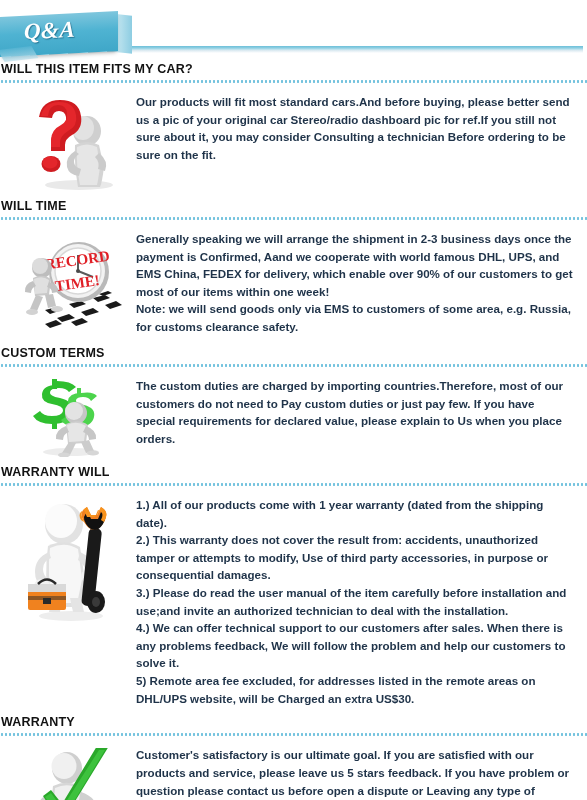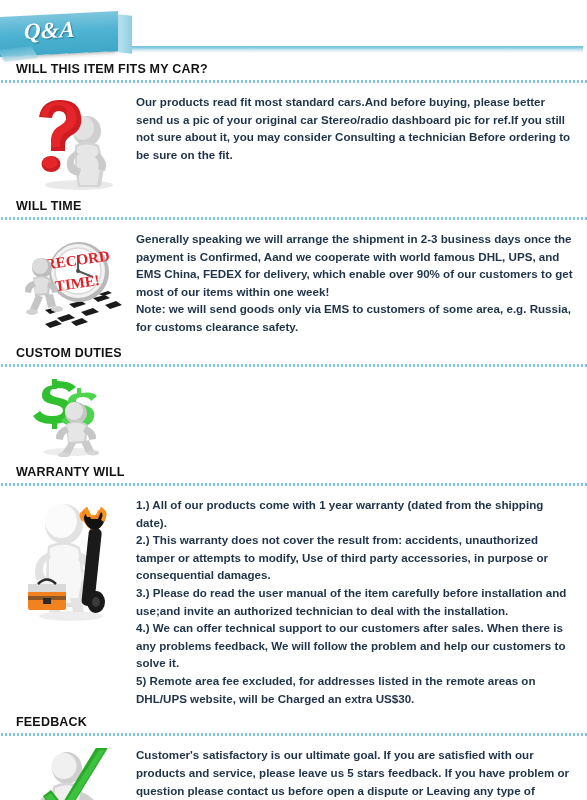--- a/index.html
+++ b/index.html
@@ -80,21 +80,21 @@
     transform: skewY(-3deg);
     z-index: 3;
   }
 
   
   .sec-title {
     font-size: 12.5px;
     font-weight: bold;
     color: #121212;
     letter-spacing: .2px;
-    padding: 0 0 4px 16px;
+    padding: 0 0 4px 1px;
   }
   .dots {
     height: 3px;
     margin: 0 0 0 0;
     background-image: radial-gradient(circle, #74c3de 0 1.1px, rgba(0,0,0,0) 1.3px);
     background-size: 4px 3px;
     background-repeat: repeat-x;
     background-position: 0 center;
   }
 
@@ -150,21 +150,21 @@
       <path d="M58 56 q-10 6 -8 16 q2 8 12 9 l2 -7 q-7 -2 -7 -7 q0 -5 5 -8 z" fill="#cbcbcb"></path>
       <path d="M82 58 q10 8 6 18 l-7 -2 q2 -7 -3 -12 z" fill="#cbcbcb"></path>
 
       <path d="M22 22 q3 -17 21 -17 q19 0 21 16 q2 13 -9 19 q-7 4 -7 10 l0 6 l-14 0 l0 -9 q0 -9 9 -14 q7 -4 6 -11 q-1 -6 -7 -6 q-6 0 -7 7 z" fill="#cf1c21"></path>
       <path d="M24 21 q3 -14 18 -14 q15 0 17 13 q2 11 -8 16 q-8 5 -8 12 l0 4 l-9 0 l0 -7 q0 -10 10 -15 q7 -4 6 -12 q-1 -8 -9 -8 q-9 0 -10 11 z" fill="#e4262b"></path>
       <ellipse cx="34" cy="69" rx="9.5" ry="8" fill="#cf1c21"></ellipse>
       <ellipse cx="33" cy="67.5" rx="7.5" ry="6" fill="#e4262b"></ellipse>
     </svg>
   </div>
   <div class="text-cell">
-    <p>Our products read fit most standard cars.And before buying, please better send us a pic of your original car Stereo/radio dashboard pic for ref.If you still not sure about it, you may consider Consulting a technician Before ordering to be sure on the fit.</p>
+    <p>Our products will fit most standard cars.And before buying, please better send us a pic of your original car Stereo/radio dashboard pic for ref.If you still not sure about it, you may consider Consulting a technician Before ordering to be sure on the fit.</p>
   </div>
 </div>
 
 <div class="sec-title">WILL TIME</div>
 <div class="dots"></div>
 <div class="row">
   <div class="icon-cell">
     <svg class="ico" width="112" height="106" viewBox="0 0 112 106">
 
       <g>
@@ -202,21 +202,21 @@
       <ellipse cx="17" cy="80" rx="6" ry="3" fill="#d2d2d2"></ellipse>
       <ellipse cx="42" cy="77" rx="6" ry="3" fill="#d2d2d2"></ellipse>
     </svg>
   </div>
   <div class="text-cell">
     <p style="white-space:pre-line">Generally speaking we will arrange the shipment in 2-3 business days once the payment is Confirmed, Aand we cooperate with world famous DHL, UPS, and EMS China, FEDEX for delivery, which enable over 90% of our customers to get most of our items within one week!
 Note: we will send goods only via EMS to customers of some area, e.g. Russia, for customs clearance  safety.</p>
   </div>
 </div>
 
-<div class="sec-title">CUSTOM DUTIES</div>
+<div class="sec-title">CUSTOM TERMS</div>
 <div class="dots"></div>
 <div class="row">
   <div class="icon-cell">
     <svg class="ico" width="104" height="78" viewBox="0 0 104 78">
       <ellipse cx="52" cy="73" rx="28" ry="4" fill="#ececec"></ellipse>
 
       <g fill="#2fbf2f">
         <path d="M38 6 q-14 0 -15 9 q-1 8 10 10 q12 2 11 7 q-1 5 -11 5 q-9 0 -12 -5 l-7 5 q5 8 19 8 q18 0 20 -12 q2 -11 -12 -14 q-11 -2 -10 -6 q1 -4 9 -4 q7 0 10 4 l7 -5 q-5 -6 -19 -6 z"></path>
         <rect x="33" y="0" width="5" height="10"></rect>
         <rect x="33" y="40" width="5" height="10"></rect>
@@ -232,20 +232,23 @@
       <path d="M47 45 q12 -6 22 1 l-2 18 l-18 1 z" fill="#cfcfcf"></path>
       <path d="M48 46 q10 -5 19 1 l-2 15 l-15 1 z" fill="#e6e6e6"></path>
       <path d="M47 47 q-11 4 -10 13 l7 1 q0 -6 6 -8 z" fill="#c6c6c6"></path>
       <path d="M67 47 q11 4 10 13 l-7 1 q0 -6 -6 -8 z" fill="#c6c6c6"></path>
       <path d="M50 63 l-7 11 l8 2 l6 -12 z" fill="#cccccc"></path>
       <path d="M62 63 l5 11 l8 -2 l-5 -11 z" fill="#cccccc"></path>
       <ellipse cx="45" cy="76" rx="6" ry="2.5" fill="#d6d6d6"></ellipse>
       <ellipse cx="74" cy="74" rx="6" ry="2.5" fill="#d6d6d6"></ellipse>
     </svg>
   </div>
+  <div class="text-cell">
+    <p>The custom duties are charged by importing countries.Therefore, most of our customers do not need to Pay custom duties or just pay few. If you have special requirements for declared value, please explain to Us when you place orders.</p>
+  </div>
 </div>
 
 <div class="sec-title">WARRANTY WILL</div>
 <div class="dots"></div>
 <div class="row">
   <div class="icon-cell">
     <svg class="ico" width="110" height="124" viewBox="0 0 110 124">
       <ellipse cx="55" cy="118" rx="32" ry="5" fill="#ededed"></ellipse>
 
       <ellipse cx="48" cy="26" rx="19" ry="20" fill="#e2e2e2"></ellipse>
@@ -282,21 +285,21 @@
   </div>
   <div class="text-cell">
     <p style="white-space:pre-line">1.) All of our products come with 1 year warranty (dated from the shipping date).
 2.) This warranty does not cover the result from: accidents, unauthorized tamper or attempts to modify, Use of third party accessories, in purpose or consequential  damages.
 3.) Please do read the user manual of the item carefully before installation and use;and invite an authorized technician to deal with the installation.
 4.) We can offer technical support to our customers after sales. When there is any problems feedback, We will follow the problem and help our customers to solve it.
 5) Remote area fee excluded, for addresses listed in the remote areas on DHL/UPS website, will be Charged an extra US$30.</p>
   </div>
 </div>
 
-<div class="sec-title">FEEDBACK</div>
+<div class="sec-title">WARRANTY</div>
 <div class="dots"></div>
 <div class="row">
   <div class="icon-cell">
     <svg class="ico" width="108" height="96" viewBox="0 0 108 96">
       <ellipse cx="52" cy="90" rx="30" ry="4" fill="#ededed"></ellipse>
 
       <ellipse cx="50" cy="20" rx="15" ry="16" fill="#cfcfcf"></ellipse>
       <ellipse cx="47" cy="18" rx="12.5" ry="13" fill="#f0f0f0"></ellipse>
       <path d="M36 38 q15 -7 28 1 l3 26 q-2 14 -4 20 l-26 0 q-4 -25 -1 -47 z" fill="#d6d6d6"></path>
       <path d="M38 40 q13 -6 24 1 l2 23 q-2 12 -3 18 l-21 0 q-4 -22 -2 -42 z" fill="#efefef"></path>

